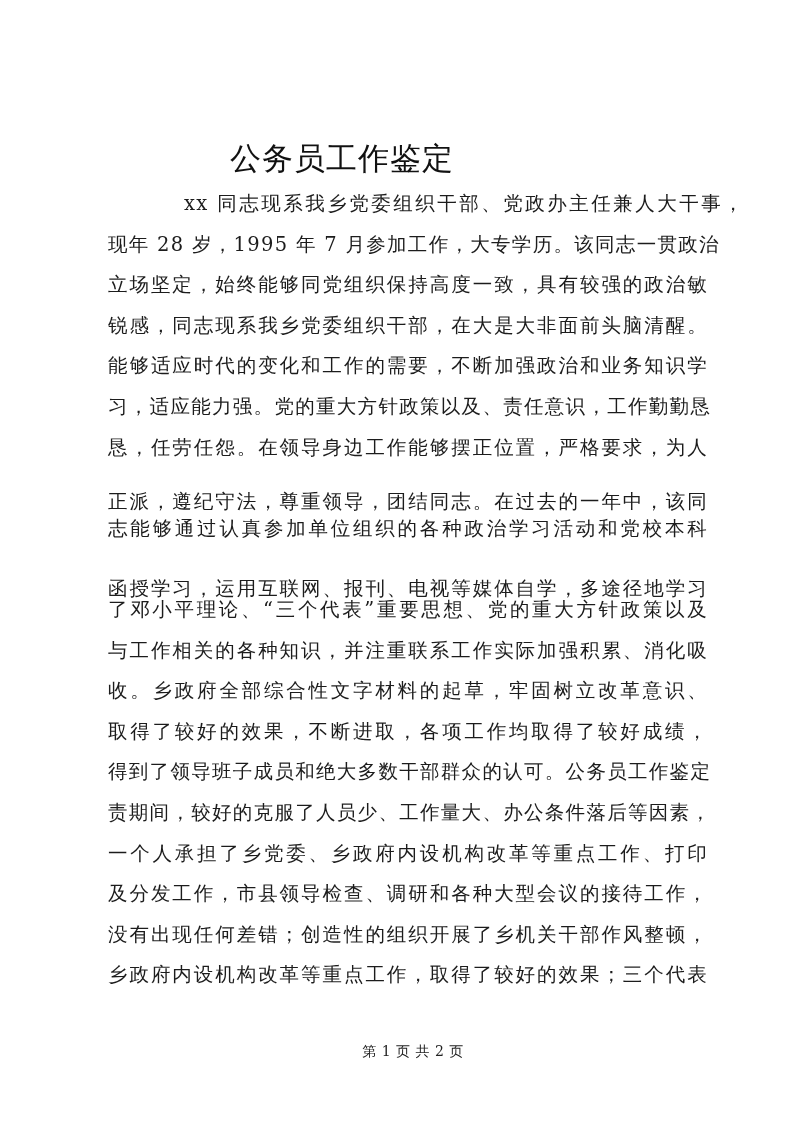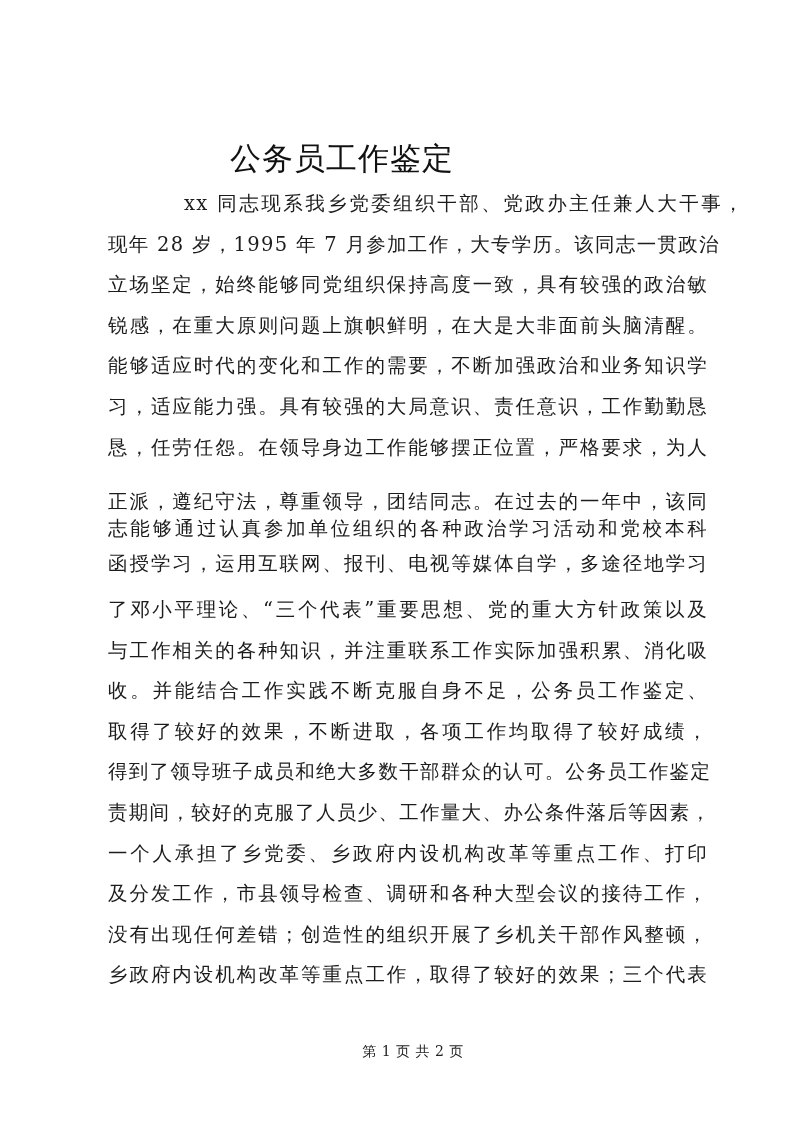--- a/index.html
+++ b/index.html
@@ -77,30 +77,30 @@
 </head>
 <body>
 
 <div class="page">
   <h1 class="title">公务员工作鉴定</h1>
 
   <div class="body-lines">
     <div class="line first" style="top:0px">xx 同志现系我乡党委组织干部、党政办主任兼人大干事，</div>
     <div class="line" style="top:40.6px">现年 28 岁，1995 年 7 月参加工作，大专学历。该同志一贯政治</div>
     <div class="line" style="top:81.2px">立场坚定，始终能够同党组织保持高度一致，具有较强的政治敏</div>
-    <div class="line" style="top:121.8px">锐感，在重大原则问题上旗帜鲜明，在大是大非面前头脑清醒。</div>
+    <div class="line" style="top:121.8px">锐感，同志现系我乡党委组织干部，在大是大非面前头脑清醒。</div>
     <div class="line" style="top:162.4px">能够适应时代的变化和工作的需要，不断加强政治和业务知识学</div>
-    <div class="line" style="top:203px">习，适应能力强。具有较强的大局意识、责任意识，工作勤勤恳</div>
+    <div class="line" style="top:203px">习，适应能力强。党的重大方针政策以及、责任意识，工作勤勤恳</div>
     <div class="line" style="top:243.6px">恳，任劳任怨。在领导身边工作能够摆正位置，严格要求，为人</div>
     <div class="line" style="top:298px">正派，遵纪守法，尊重领导，团结同志。在过去的一年中，该同</div>
     <div class="line" style="top:324.8px">志能够通过认真参加单位组织的各种政治学习活动和党校本科</div>
-    <div class="line" style="top:360px">函授学习，运用互联网、报刊、电视等媒体自学，多途径地学习</div>
+    <div class="line" style="top:385px">函授学习，运用互联网、报刊、电视等媒体自学，多途径地学习</div>
     <div class="line" style="top:406px">了邓小平理论、“三个代表”重要思想、党的重大方针政策以及</div>
     <div class="line" style="top:446.6px">与工作相关的各种知识，并注重联系工作实际加强积累、消化吸</div>
-    <div class="line" style="top:487.2px">收。并能结合工作实践不断克服自身不足，公务员工作鉴定、</div>
+    <div class="line" style="top:487.2px">收。乡政府全部综合性文字材料的起草，牢固树立改革意识、</div>
     <div class="line" style="top:527.8px">取得了较好的效果，不断进取，各项工作均取得了较好成绩，</div>
     <div class="line" style="top:568.4px">得到了领导班子成员和绝大多数干部群众的认可。公务员工作鉴定</div>
     <div class="line" style="top:609px">责期间，较好的克服了人员少、工作量大、办公条件落后等因素，</div>
     <div class="line" style="top:649.6px">一个人承担了乡党委、乡政府内设机构改革等重点工作、打印</div>
     <div class="line" style="top:690.2px">及分发工作，市县领导检查、调研和各种大型会议的接待工作，</div>
     <div class="line" style="top:730.8px">没有出现任何差错；创造性的组织开展了乡机关干部作风整顿，</div>
     <div class="line last" style="top:771.4px">乡政府内设机构改革等重点工作，取得了较好的效果；三个代表</div>
   </div>
 
   <div class="footer">第 1 页  共 2 页</div>

